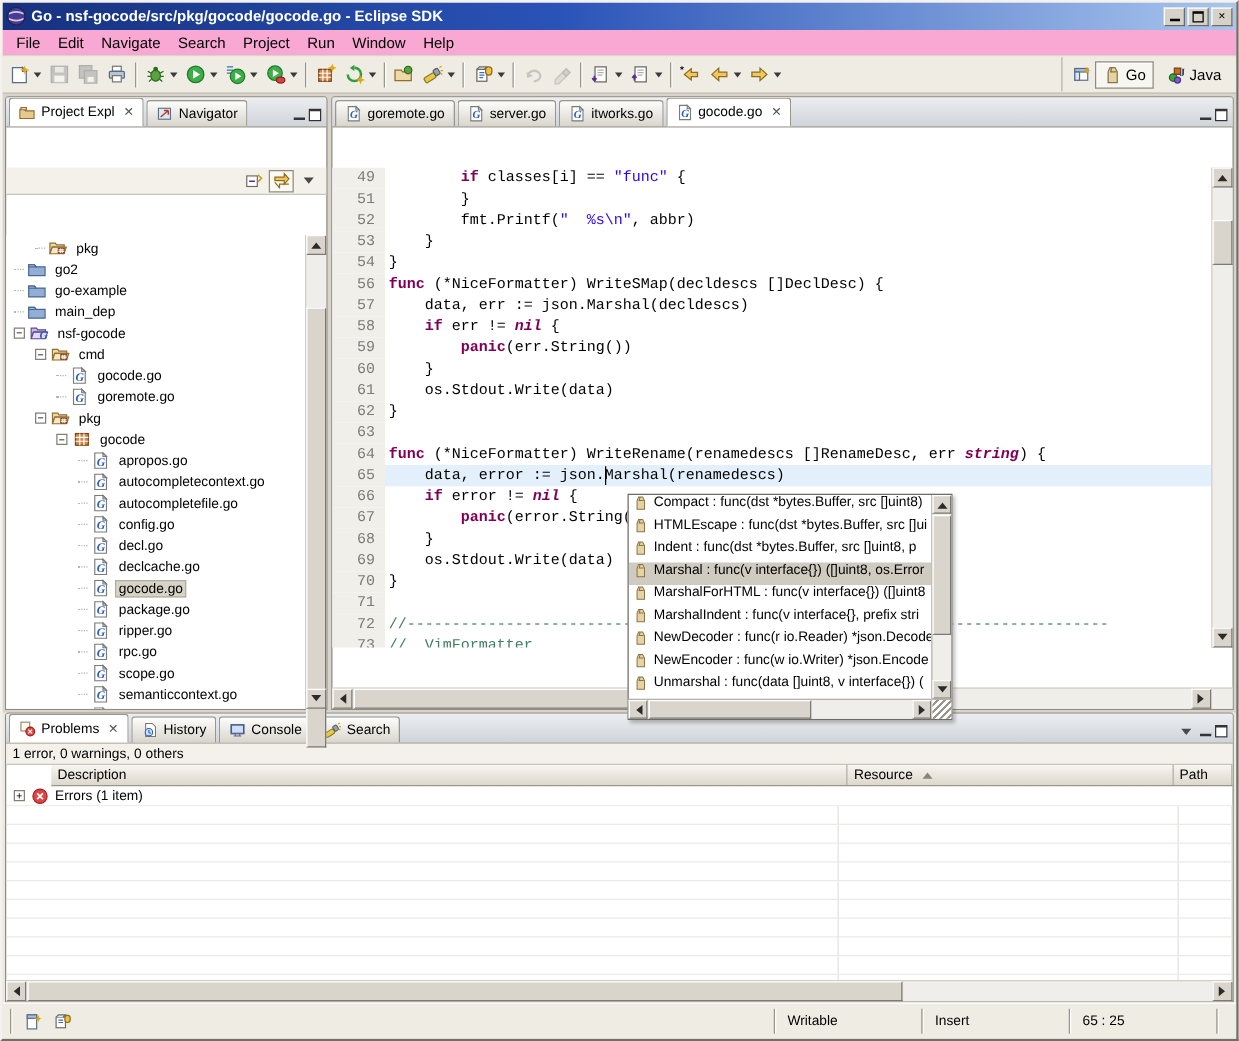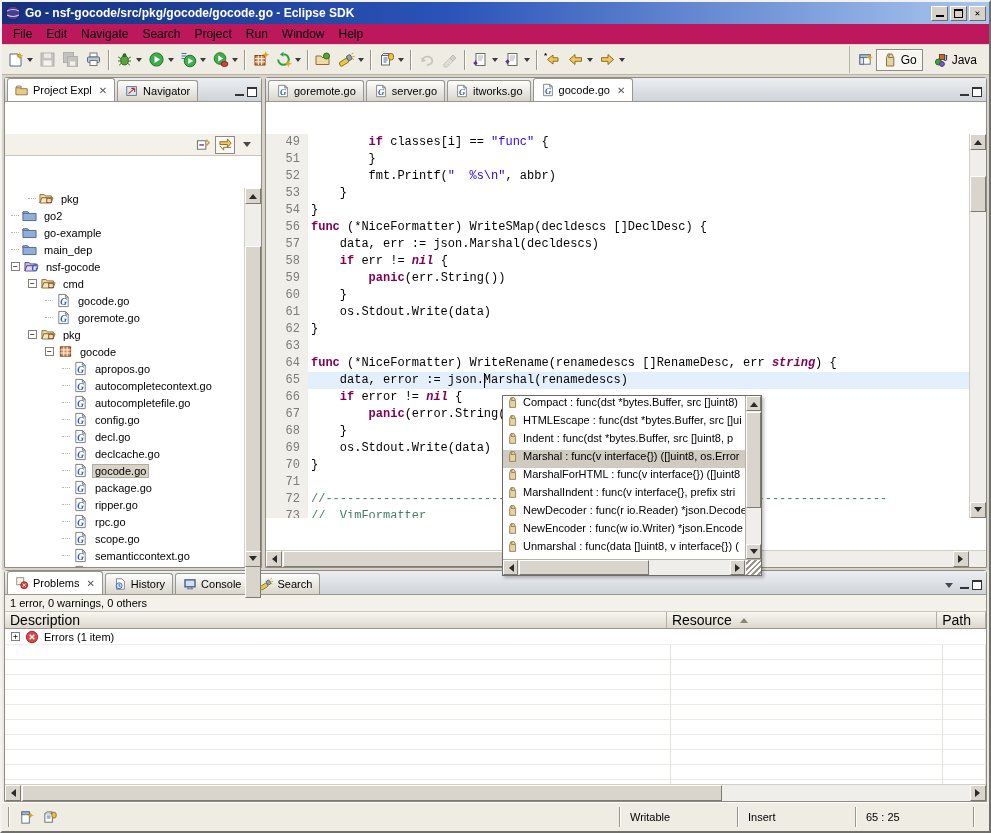--- a/index.html
+++ b/index.html
@@ -6,21 +6,21 @@
   html,body { width:991px; height:833px; font-family:"Liberation Sans",sans-serif; }
   #window { width:991px; height:833px; background:#ece9e0; border:2px solid; border-color:#f4f2ee #716f6a #716f6a #f4f2ee; display:flex; flex-direction:column; overflow:hidden; }
 
   
   .titlebar { height:22px; background:linear-gradient(90deg,#16317e 0%,#2a53b8 45%,#a9c6ee 100%); display:flex; align-items:center; padding:0 3px; flex:0 0 auto; }
   .titlebar .app-icon { width:16px; height:16px; margin-right:4px; }
   .titlebar .title-text { color:#fff; font-weight:bold; font-size:12px; flex:1; white-space:nowrap; overflow:hidden; }
   .win-btn { width:17px; height:15px; margin-left:2px; background:#d6d2ca; border:1px solid; border-color:#fff #6d6b66 #6d6b66 #fff; font-size:9px; font-weight:bold; color:#000; display:flex; align-items:center; justify-content:center; font-family:"DejaVu Sans Mono",monospace; }
 
   
-  .menubar { height:21px; display:flex; align-items:center; padding-left:4px; background:#be185d; border-bottom:1px solid #d9d5cb; flex:0 0 auto; }
+  .menubar { height:21px; display:flex; align-items:center; padding-left:4px; background:#f9a8d4; border-bottom:1px solid #d9d5cb; flex:0 0 auto; }
   .menu-item { padding:2px 7px; font-size:12px; color:#000; }
 
   
   .toolbar { height:30px; display:flex; align-items:center; background:#efece4; border-bottom:1px solid #b7b3a7; padding:1px 2px; flex:0 0 auto; }
   .tb-sep { width:2px; height:20px; border-left:1px solid #9a968a; border-right:1px solid #fff; margin:0 3px; }
   .tb-btn { height:24px; display:flex; align-items:center; padding:0 2px; border:1px solid transparent; }
   .tb-btn svg { width:17px; height:17px; }
   .tb-btn.disabled svg { opacity:.38; filter:grayscale(90%); }
   .dd-caret { width:0; height:0; border-left:3px solid transparent; border-right:3px solid transparent; border-top:4px solid #3a3a3a; margin-left:3px; }
   .persp-area { margin-left:auto; display:flex; align-items:center; border-left:1px solid #b7b3a7; padding-left:6px; height:100%; background:#efece4; }
@@ -91,21 +91,21 @@
   .popup-item { height:18px; display:flex; align-items:flex-start; gap:4px; padding:0 3px; font-size:11px; white-space:nowrap; overflow:hidden; }
   .popup-item svg { width:13px; height:13px; flex:0 0 auto; }
   .popup-item.selected { background:#cfcbc0; }
   .popup .sb-v { border-left:1px solid #b5b1a7; }
   .popup .sb-h { border-top:1px solid #b5b1a7; display:flex; }
   .popup-grip { position:absolute; right:0; bottom:0; width:15px; height:15px; background:repeating-linear-gradient(135deg,#fff 0 2px,#9a968c 2px 4px); }
 
   
   .bottom-panel { height:232px; flex:0 0 auto; margin:0 2px; border:1px solid #8f8b80; border-radius:3px 3px 0 0; background:#fff; display:flex; flex-direction:column; }
   .summary-row { height:17px; background:#f3f1ea; border-bottom:1px solid #c9c5ba; font-size:11px; display:flex; align-items:center; padding-left:5px; flex:0 0 auto; }
-  .grid-header { height:17px; display:flex; background:linear-gradient(#f8f6f1,#dcd8cd); border-bottom:1px solid #9a968a; font-size:14px; flex:0 0 auto; }
+  .grid-header { height:17px; display:flex; background:linear-gradient(#f8f6f1,#dcd8cd); border-bottom:1px solid #9a968a; font-size:11px; flex:0 0 auto;margin-left:36px; }
   .gh-cell { display:flex; align-items:center; padding:0 5px; border-right:1px solid #b3afa3; }
   .sort-arrow { width:0; height:0; border-left:4px solid transparent; border-right:4px solid transparent; border-bottom:5px solid #8a8478; margin-left:8px; }
   .grid-body { flex:1 1 auto; overflow:hidden; }
   .grid-row { display:flex; height:15px; font-size:11px; }
   .grid-row .gc { border-right:1px solid #e4e2dc; border-bottom:1px solid #eceae4; height:100%; display:flex; align-items:center; }
   .error-row { height:16px; display:flex; align-items:center; font-size:11px; gap:5px; padding-left:6px; border-bottom:1px solid #f0eee8; }
   .error-row .expander { width:9px; height:9px; border:1px solid #848078; font-size:8px; line-height:7px; text-align:center; font-family:"DejaVu Sans Mono",monospace; }
   .error-row svg { width:14px; height:14px; }
 
   

